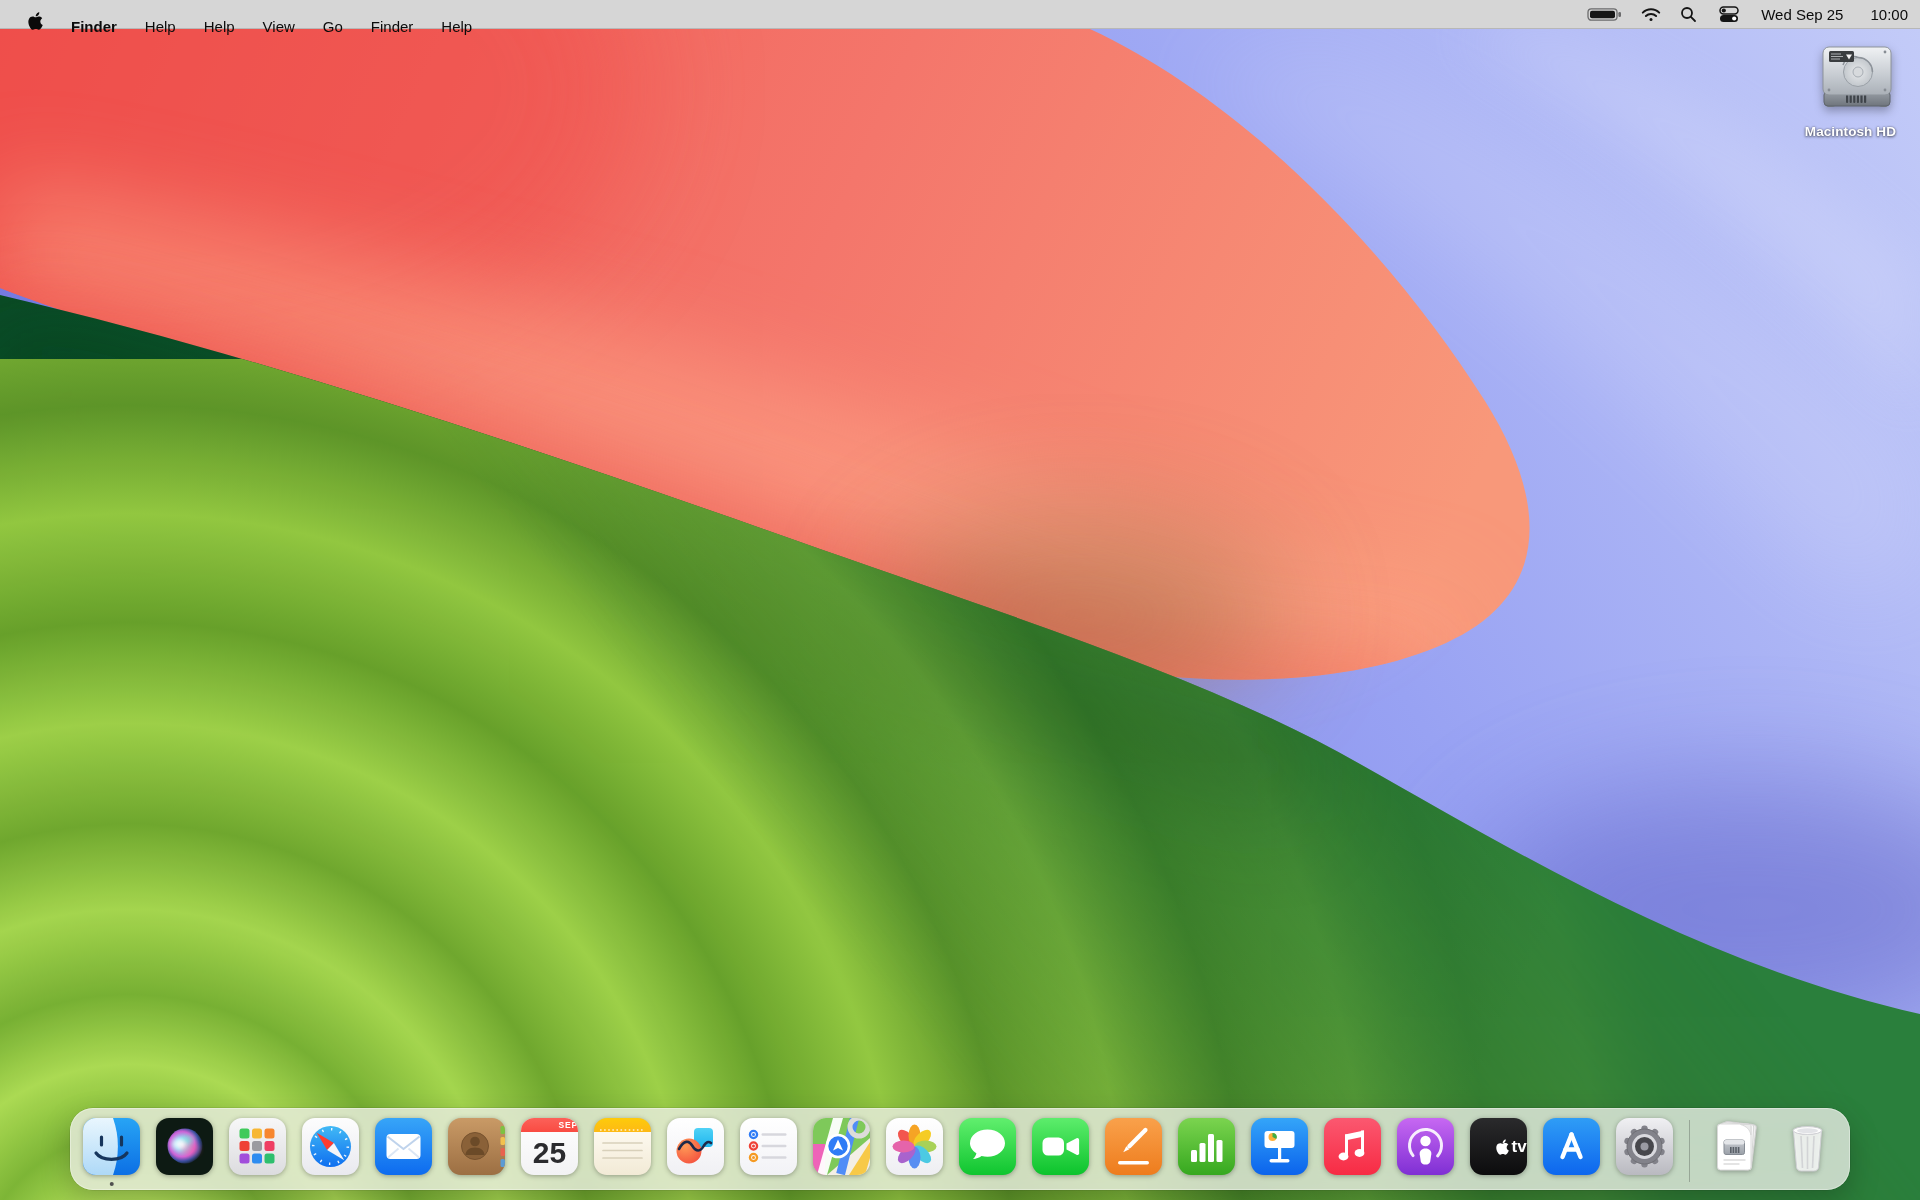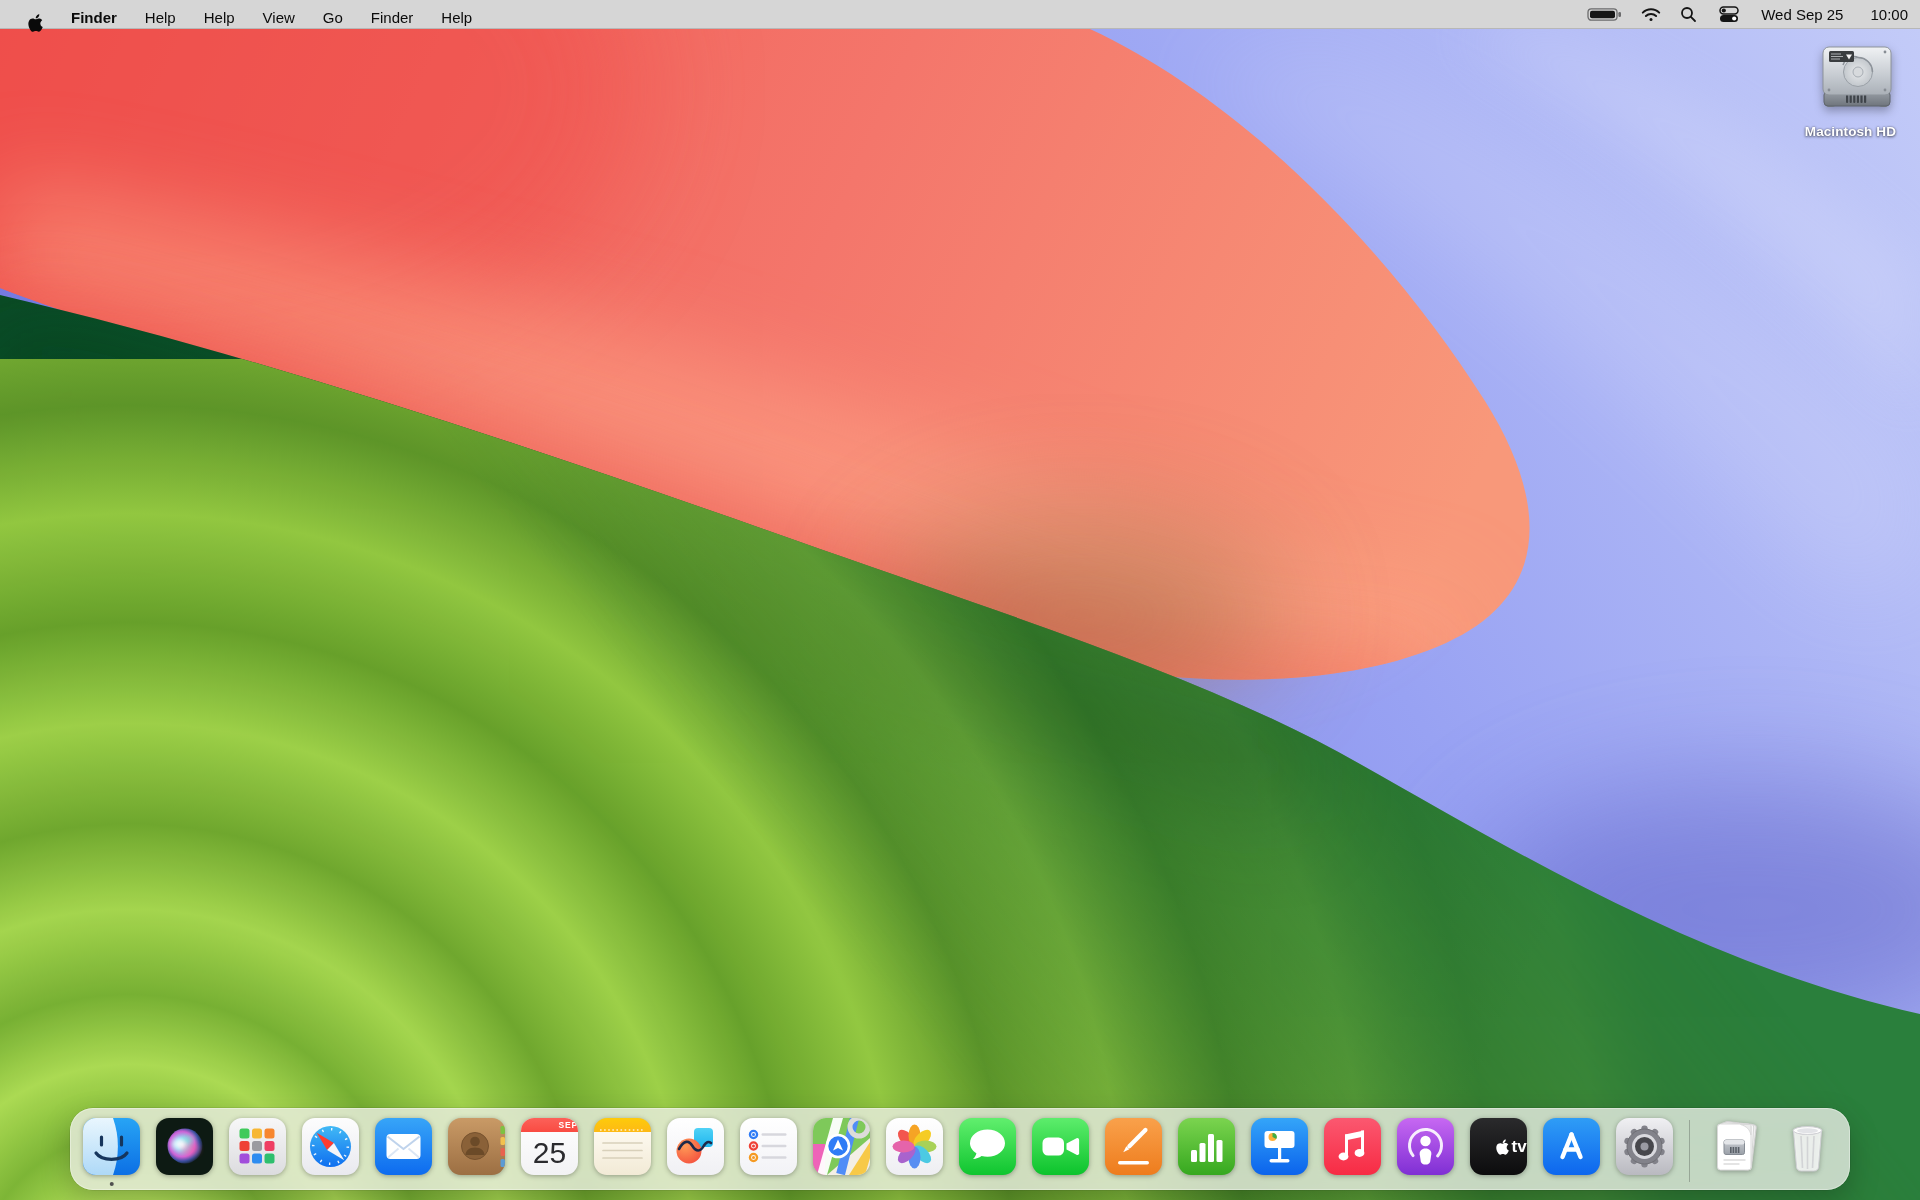--- a/index.html
+++ b/index.html
@@ -7,21 +7,21 @@
   body { font-family:"Liberation Sans", sans-serif; position:relative; background:#000; }
 
   
   .wallpaper { position:absolute; left:0; top:29px; width:1920px; height:1171px; }
 
   
   .menubar { position:absolute; top:0; left:0; width:1920px; height:29px;
     background:#d6d6d6; border-bottom:1px solid rgba(0,0,0,.14);
     display:flex; justify-content:space-between; align-items:center;
     font-size:15px; color:#0b0b0b; z-index:40; }
-  .mb-left { display:flex; align-items:flex-end; gap:28px; padding-left:28px; height:20px;margin-top:16px; }
+  .mb-left { display:flex; align-items:flex-start; gap:28px; padding-left:28px; height:20px;margin-top:16px; }
   .menu-item { line-height:29px; cursor:default; }
   .menu-item.bold { font-weight:700; }
   .mb-right { display:flex; align-items:center; gap:19px; padding-right:12px; height:29px; }
   .clock { display:flex; gap:27px; font-weight:500; }
   .mb-icon { display:flex; align-items:center; }
 
   
   .desk-icon { position:absolute; left:1770px; top:43px; width:126px; text-align:right; cursor:default; }
   .desk-icon .art { filter:drop-shadow(0 4px 5px rgba(0,0,0,.30)); }
   .desk-icon .lbl { margin-top:3px; font-size:13.5px; font-weight:700; color:#fff;
@@ -36,21 +36,21 @@
   .dock-item { position:relative; width:57px; height:57px; background:none; border:none; padding:0; cursor:pointer; }
   .di { display:block; width:57px; height:57px; filter:drop-shadow(0 1.5px 2.5px rgba(0,0,0,.32)); }
   .running-dot { position:absolute; left:50%; bottom:-11px; transform:translateX(-50%);
     width:4.5px; height:4.5px; border-radius:50%; background:#50504f; }
   .dock-divider { width:1px; height:62px; background:rgba(0,0,0,.22); margin:2px 0 0 0; align-self:flex-start; }
 
   
   .cal { width:57px; height:57px; border-radius:13px; overflow:hidden; background:linear-gradient(#ffffff,#f2f2f4); }
   .cal-band { height:14px; background:linear-gradient(#fc6159,#f94b42); color:#fff; font-size:8.5px;
     font-weight:700; letter-spacing:.8px; text-align:right; line-height:14px; }
-  .cal-day { font-size:30px; color:#2b2b2e; text-align:center; line-height:41px; font-weight:400; }
+  .cal-day { font-size:30px; color:#2b2b2e; text-align:center; line-height:41px; font-weight:700; }
 
   
   .tvbox { width:57px; height:57px; border-radius:13px; background:linear-gradient(#2a2a2c,#0c0c0d);
     display:flex; align-items:center; justify-content:flex-end; gap:2px; }
   .tvbox span { color:#fff; font-size:17px; font-weight:700; letter-spacing:.2px; }
 </style>
 </head>
 <body>
 
 <svg class="wallpaper" viewBox="0 0 1920 1171" preserveAspectRatio="none">

